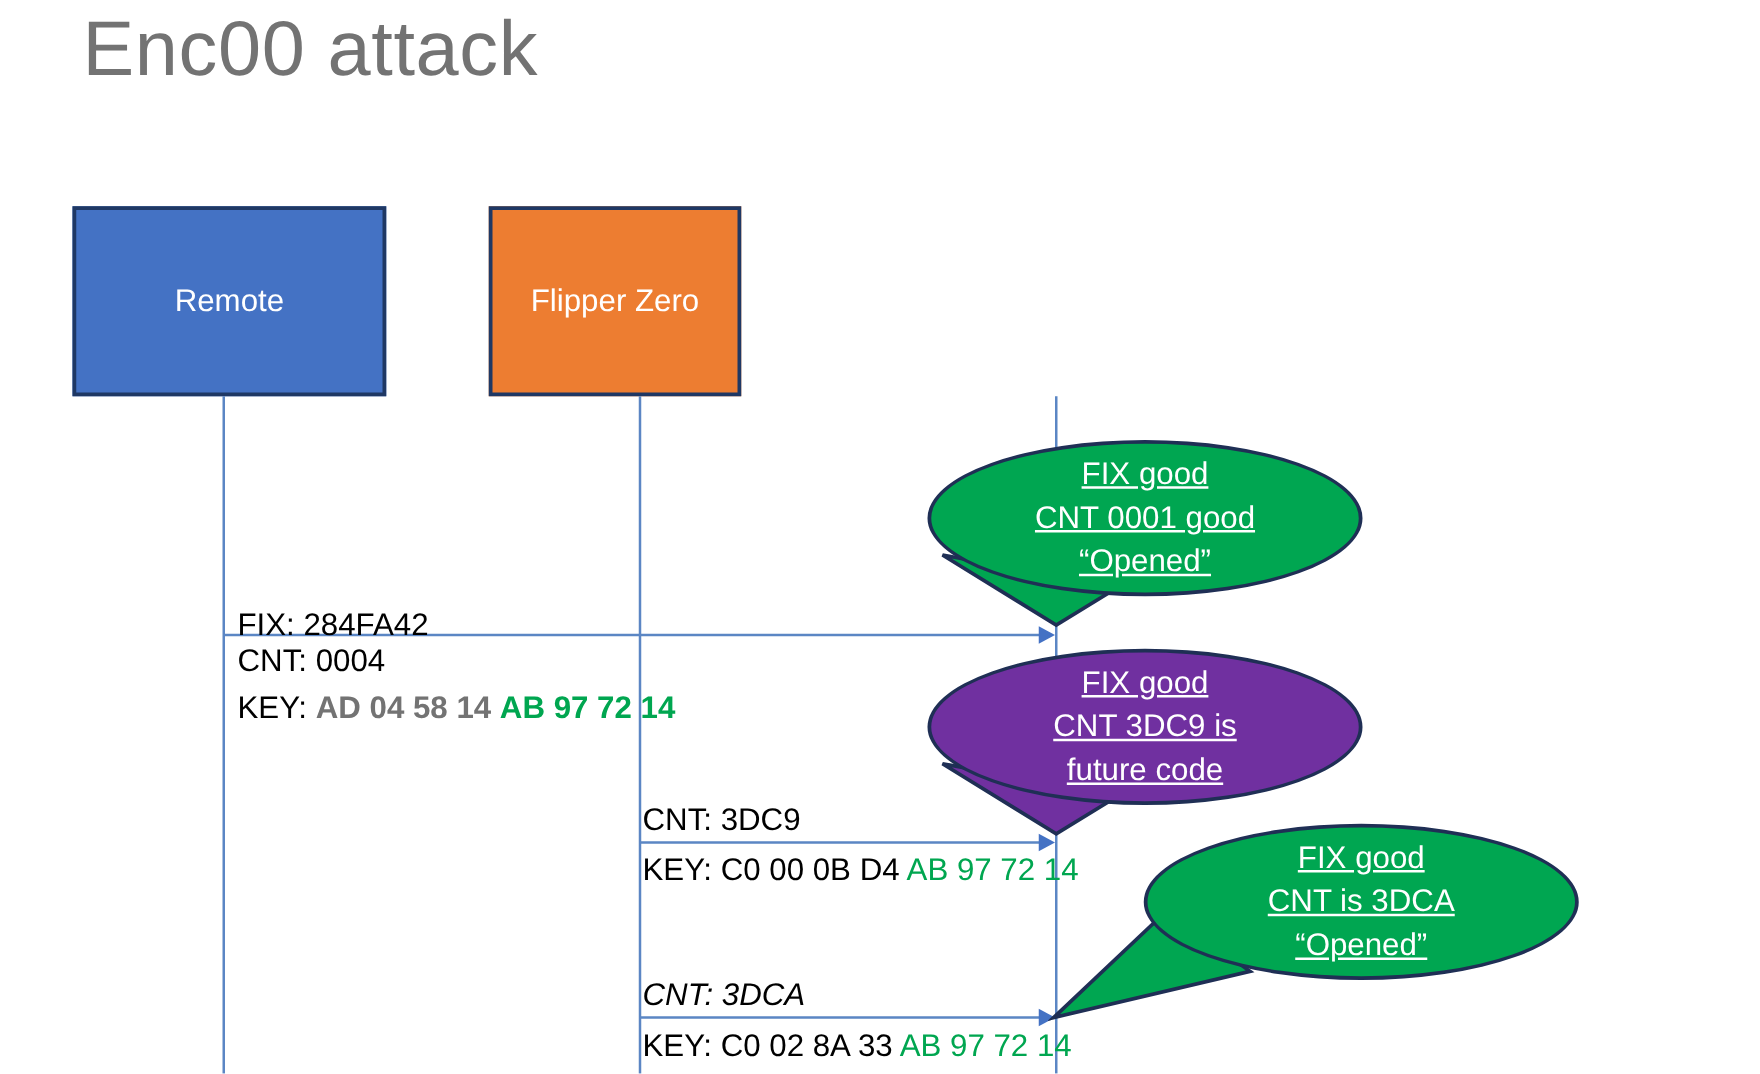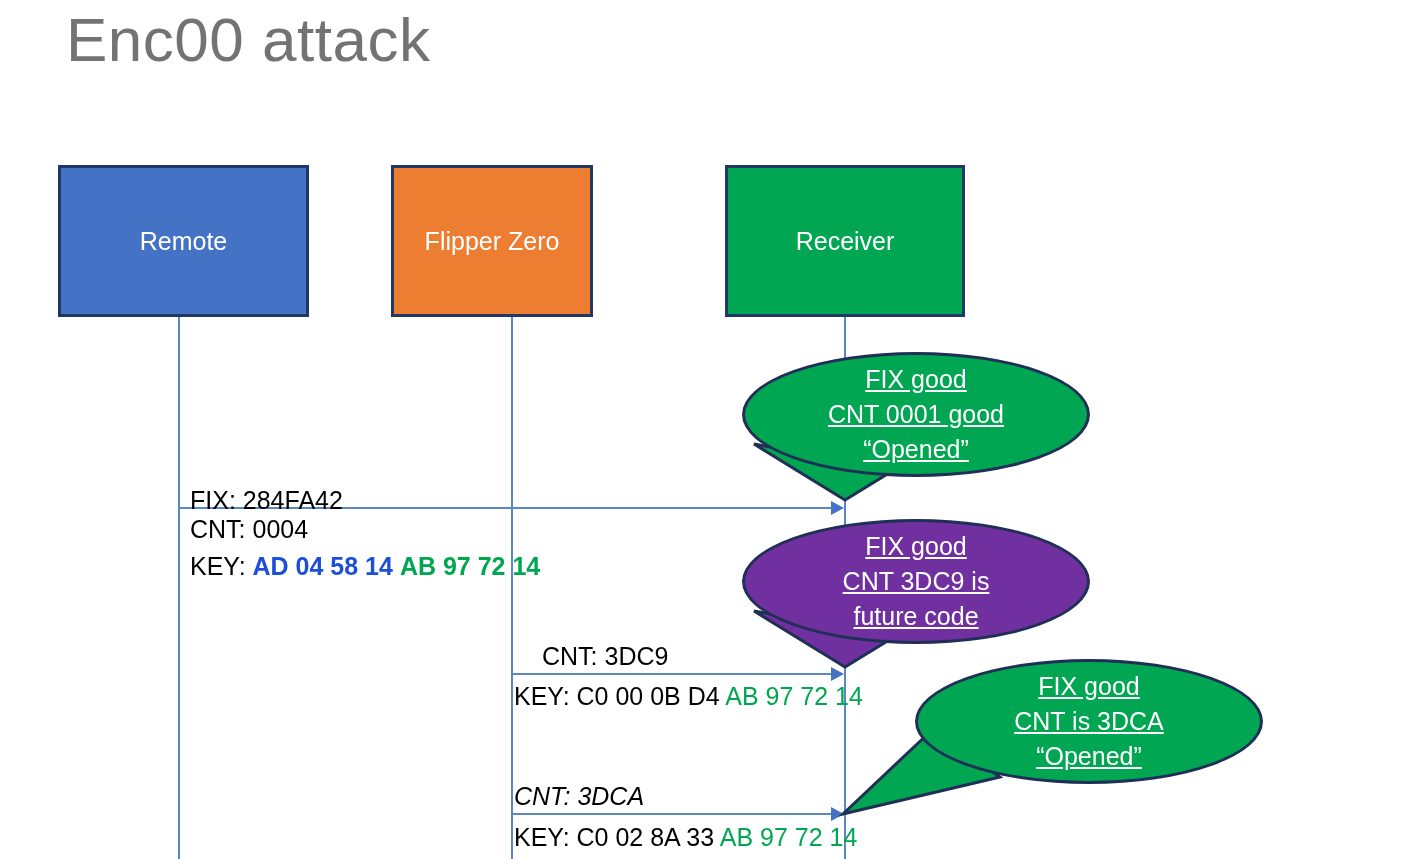--- a/index.html
+++ b/index.html
@@ -80,26 +80,26 @@
   .msg-label {
     position: absolute;
     font-size: 25px;
     line-height: 34px;
     color: #000000;
     white-space: nowrap;
   }
   #label-fix  { left: 190px; top: 483px; }
   #label-cnt1 { left: 190px; top: 512px; }
   #label-key1 { left: 190px; top: 549px; }
-  #label-cnt2 { left: 514px; top: 639px; margin-left: 28px; }
+  #label-cnt2 { left: 514px; top: 639px; }
   #label-key2 { left: 514px; top: 679px; }
   #label-cnt3 { left: 514px; top: 779px; font-style: italic; }
   #label-key3 { left: 514px; top: 820px; }
 
-  .k-red   { color: #1d4ed8; font-weight: 700; }
+  .k-red   { color: #737373; font-weight: 700; }
   .k-green-b { color: #00A650; font-weight: 700; }
   .k-green { color: #00A650; font-weight: 400; }
 
   
   .callout { position: absolute; }
   .callout .bubble {
     position: absolute;
     left: 0; top: 0;
     box-sizing: border-box;
     border: 3px solid #1F2F55;
@@ -130,23 +130,20 @@
 
 <div id="canvas">
 
   <div id="title">Enc00 attack</div>
 
   <div class="actor-box" id="actor-remote">
     <span>Remote</span>
   </div>
   <div class="actor-box" id="actor-flipper">
     <span>Flipper Zero</span>
-  </div>
-  <div class="actor-box" id="actor-receiver">
-    <span>Receiver</span>
   </div>
 
   <div class="lifeline" id="lifeline-remote"></div>
   <div class="lifeline" id="lifeline-flipper"></div>
   <div class="lifeline" id="lifeline-receiver"></div>
 
   <div class="msg-line" id="msg1-line"></div>
   <div class="msg-head" id="msg1-head"></div>
   <div class="msg-label" id="label-fix">FIX: 284FA42</div>
   <div class="msg-label" id="label-cnt1">CNT: 0004</div>

